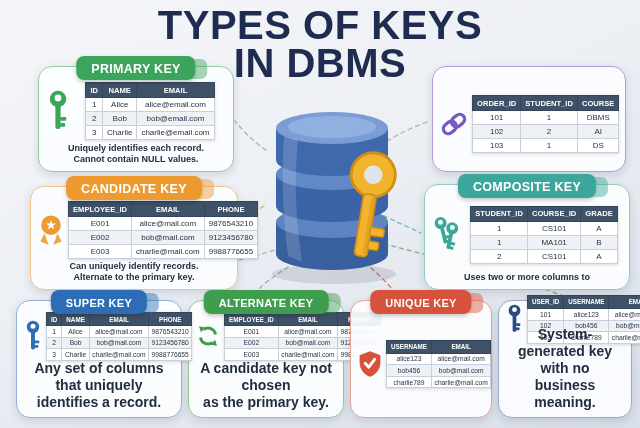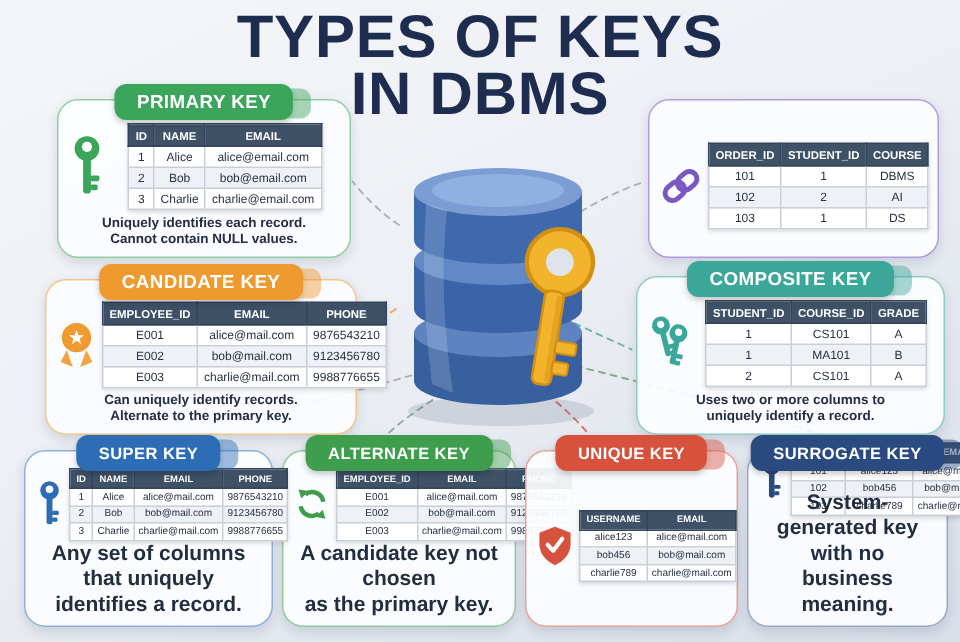--- a/index.html
+++ b/index.html
@@ -295,21 +295,20 @@
             <tr>
               <td>2</td>
               <td>CS101</td>
               <td>A</td>
             </tr>
           </tbody>
         </table>
     </div>
     <div class="caption">
       <span>Uses two or more columns to</span><br>
-      <span>uniquely identify a record.</span>
     </div>
   </div>
 
   <div class="card small" style="left: 188px; top: 300px; width: 156px; height: 118px; --c: #3f9e4d; --b: #93c99a;">
     <div class="pill">
       <span>ALTERNATE KEY</span>
     </div>
     <div class="row">
       <span class="icon">
         <svg width="24" height="24" viewBox="0 0 32 32">
@@ -437,23 +436,20 @@
             <tr>
               <td>charlie789</td>
               <td>charlie@mail.com</td>
             </tr>
           </tbody>
         </table>
     </div>
   </div>
 
   <div class="card small" style="left: 498px; top: 300px; width: 134px; height: 118px; --c: #2a4a80; --b: #9aa9c6;">
-    <div class="pill">
-      <span>SURROGATE KEY</span>
-    </div>
     <div class="row">
       <span class="icon">
         <svg width="17" height="36" viewBox="0 0 32 56" fill="currentColor">
           <circle cx="16" cy="12" r="11"></circle>
             <circle cx="16" cy="10.5" r="4.5" fill="#fdfdfe"></circle>
           <rect x="12.5" y="20" width="7" height="32" rx="3"></rect>
           <rect x="19" y="36" width="8" height="5" rx="1.5"></rect>
             <rect x="19" y="44" width="6.5" height="5" rx="1.5"></rect>
         </svg>
       </span>

